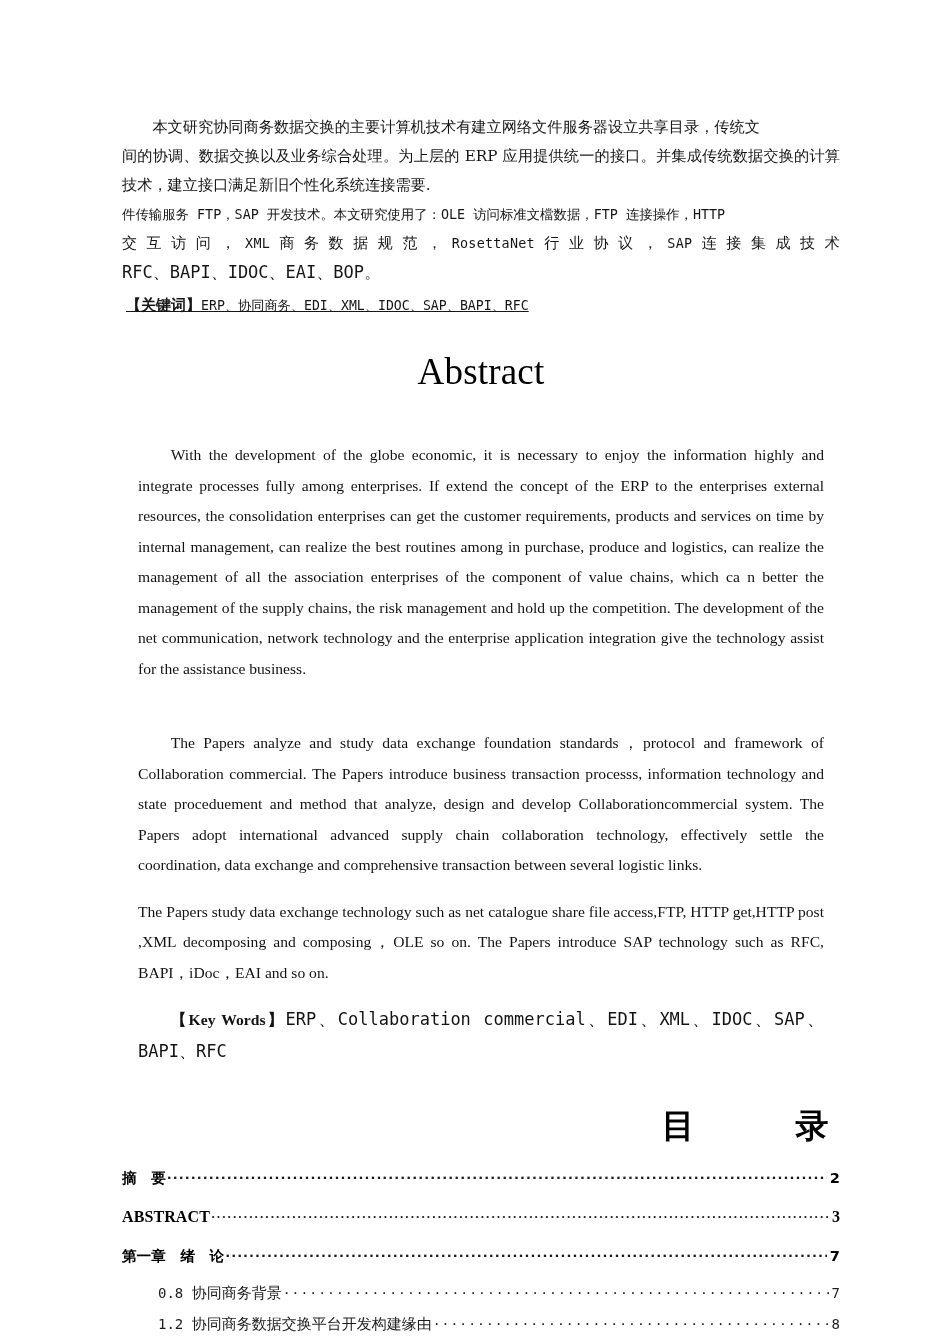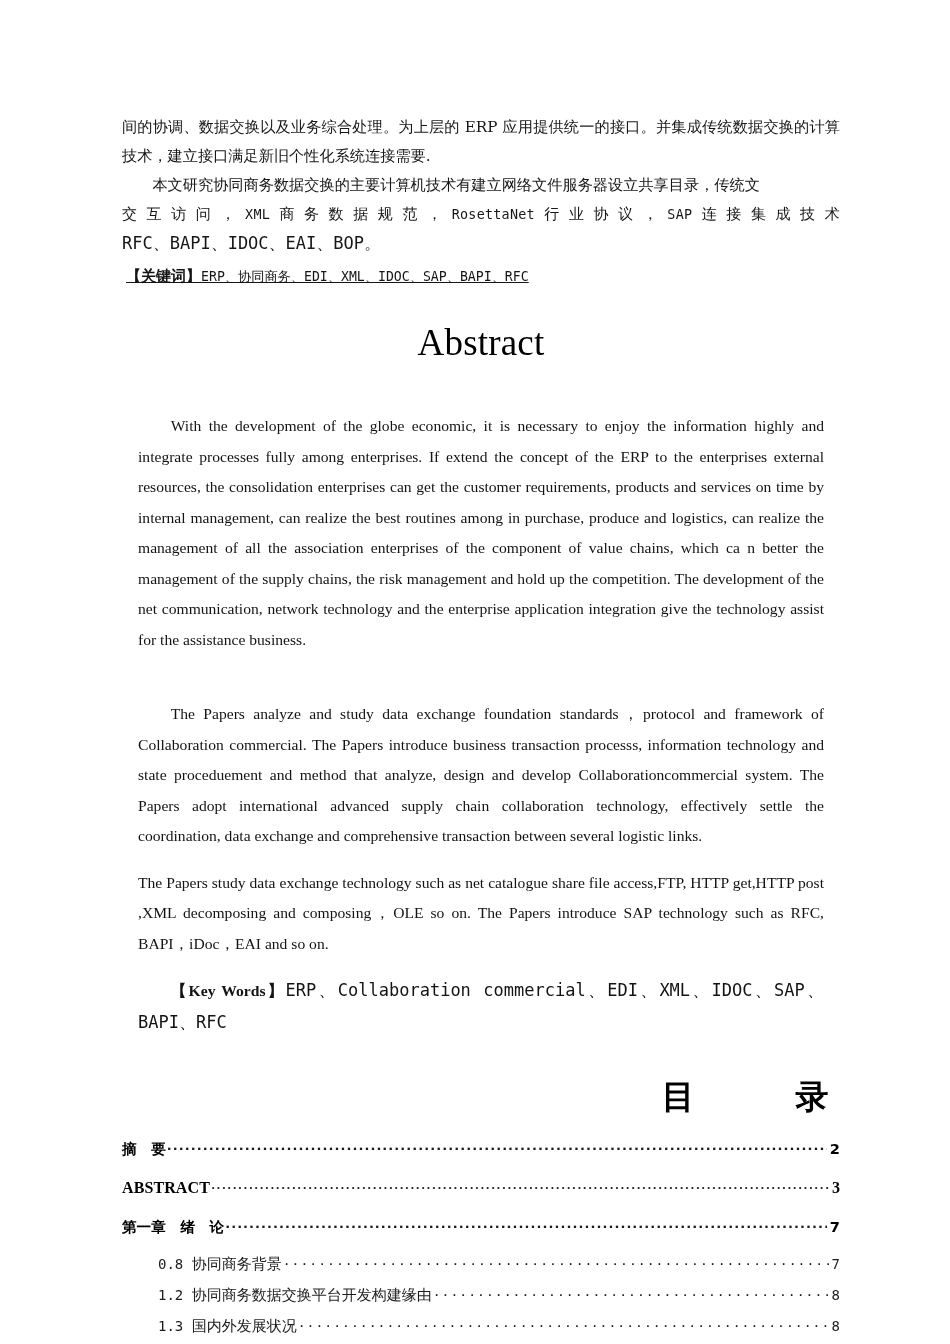--- a/index.html
+++ b/index.html
@@ -170,24 +170,25 @@
   .gap-22 { height: 22px; }
   .gap-26 { height: 26px; }
   .gap-30 { height: 30px; }
 </style>
 </head>
 <body>
 
 <div class="page">
   <div class="content">
 
+    <p class="cn-para indent2">本文研究协同商务数据交换的主要计算机技术有建立网络文件服务器设立共享目录，传统文</p>
+
     <p class="cn-para">间的协调、数据交换以及业务综合处理。为上层的 ERP 应用提供统一的接口。并集成传统数据交换的计算技术，建立接口满足新旧个性化系统连接需要.</p>
 
-    <p class="cn-para indent2">本文研究协同商务数据交换的主要计算机技术有建立网络文件服务器设立共享目录，传统文</p>
-
+    <p class="cn-para" style="font-family:'DejaVu Sans Mono','Liberation Mono',monospace;font-size:13.4px;">件传输服务 FTP，SAP 开发技术。本文研究使用了：OLE 访问标准文檔数据，FTP 连接操作，HTTP</p>
 
     <div class="cn-spread">
       <span class="sp">
           <span style="font-family: &quot;DejaVu Serif&quot;, &quot;Liberation Serif&quot;, serif; font-size: 15px;">交</span>
           <span style="font-family: &quot;DejaVu Serif&quot;, &quot;Liberation Serif&quot;, serif; font-size: 15px;">互</span>
           <span style="font-family: &quot;DejaVu Serif&quot;, &quot;Liberation Serif&quot;, serif; font-size: 15px;">访</span>
           <span style="font-family: &quot;DejaVu Serif&quot;, &quot;Liberation Serif&quot;, serif; font-size: 15px;">问</span>
           <span style="font-family: &quot;DejaVu Serif&quot;, &quot;Liberation Serif&quot;, serif; font-size: 15px;">，</span>
           <span style="font-family: &quot;DejaVu Sans Mono&quot;, &quot;Liberation Mono&quot;, monospace; font-size: 13.4px;">XML</span>
           <span style="font-family: &quot;DejaVu Serif&quot;, &quot;Liberation Serif&quot;, serif; font-size: 15px;">商</span>

